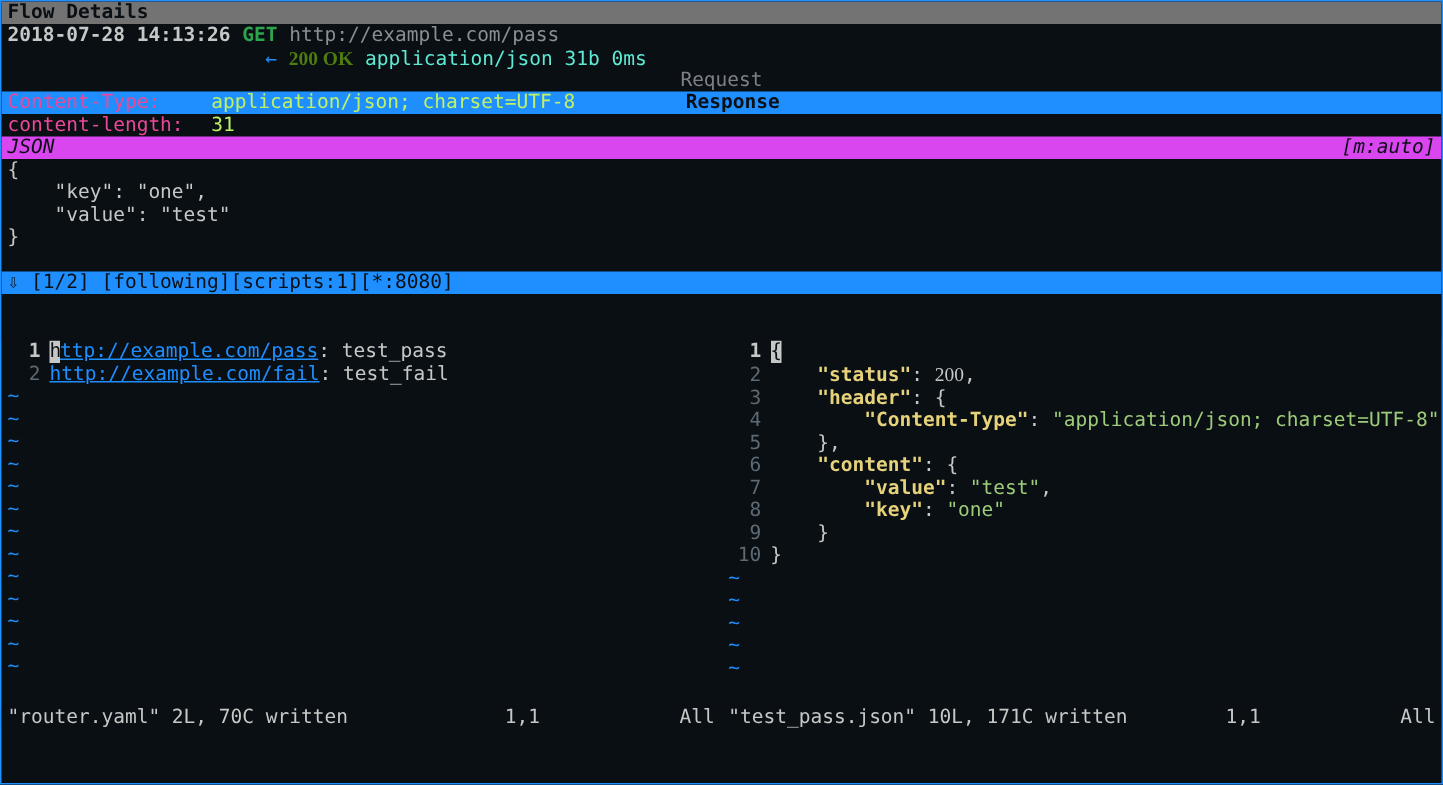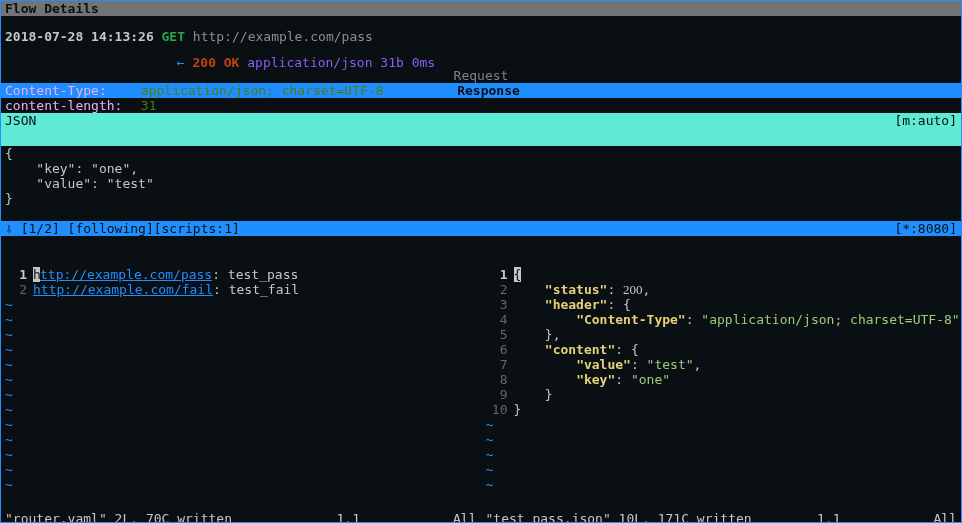--- a/index.html
+++ b/index.html
@@ -15,46 +15,46 @@
   body { border: 1px solid #1f8fff; }
   .full { width: 100%; }
   
   .titlebar {
     background: #737373;
     color: #0a0f14;
     padding: 0 4px;
     font-weight: bold;
     height: 15px;
   }
-  .flowline { padding: 13px 4px; height: 15px; }
+  .flowline { padding: 0 4px; height: 15px; }
   .ts    { color: #c5c8c6; font-weight: bold; }
   .meth  { color: #2da44e; font-weight: bold; }
   .url   { color: #8a8f93; }
   .arrow { color: #1f8fff; }
-  .ok    { color: #c2410c; font-weight: bold; }
-  .meta  { color: #8b5cf6; }
+  .ok    { color: #4d7c0f; font-weight: bold; font-family: Liberation Serif, serif; }
+  .meta  { color: #5eead4; }
   .tabs { display: flex; height: 15px; flex-direction: column; }
   .tab { flex: 1; text-align: center; color: #7d8185; }
   .tab.active { background: #1f8fff; color: #0a0f14; font-weight: bold; padding-left: 15px; }
   .hdr { padding: 0 4px; height: 15px; }
-  .hdr .k { color: #f0abfc; display: inline-block; width: 128px; }
-  .hdr .v { color: #4d7c0f; }
+  .hdr .k { color: #ec4899; display: inline-block; width: 128px; }
+  .hdr .v { color: #bef264; }
   .jsonbar {
-    background: #5eead4; color: #0a0f14;
+    background: #d946ef; color: #0a0f14;
     display: flex; justify-content: space-between;
-    padding: 0 4px; height: 33px;
+    padding: 0 4px; height: 15px; font-style: italic;
   }
   .jsonbody {
     padding: 0 4px; height: 75px;
     color: #c5c8c6; white-space: pre;
   }
   .statusbar {
     background: #1f8fff; color: #0a0f14;
-    display: flex; justify-content: space-between;
-    padding: 0 4px; height: 15px; gap: 24px;
+    display: flex; 
+    padding: 0 4px; height: 15px;
   }
   .statusbar .bracket { color: #0a0f14; }
   .gap { height: 30px; background: #0a0f14; }
   
   .vimsplit { display: flex; height: 260px; border-top: 1px solid #0a0f14; }
   .pane { flex: 1; display: flex; flex-direction: column; position: relative; overflow: hidden; }
   .pane + .pane { border-left: 1px solid #0a0f14; }
   .buf { padding: 0 4px; flex: 1; white-space: pre; }
   .ln  { display: inline-block; width: 22px; text-align: right; color: #5d6a73; margin-right: 6px; }
   .ln.cur { color: #c5c8c6; font-weight: bold; }

